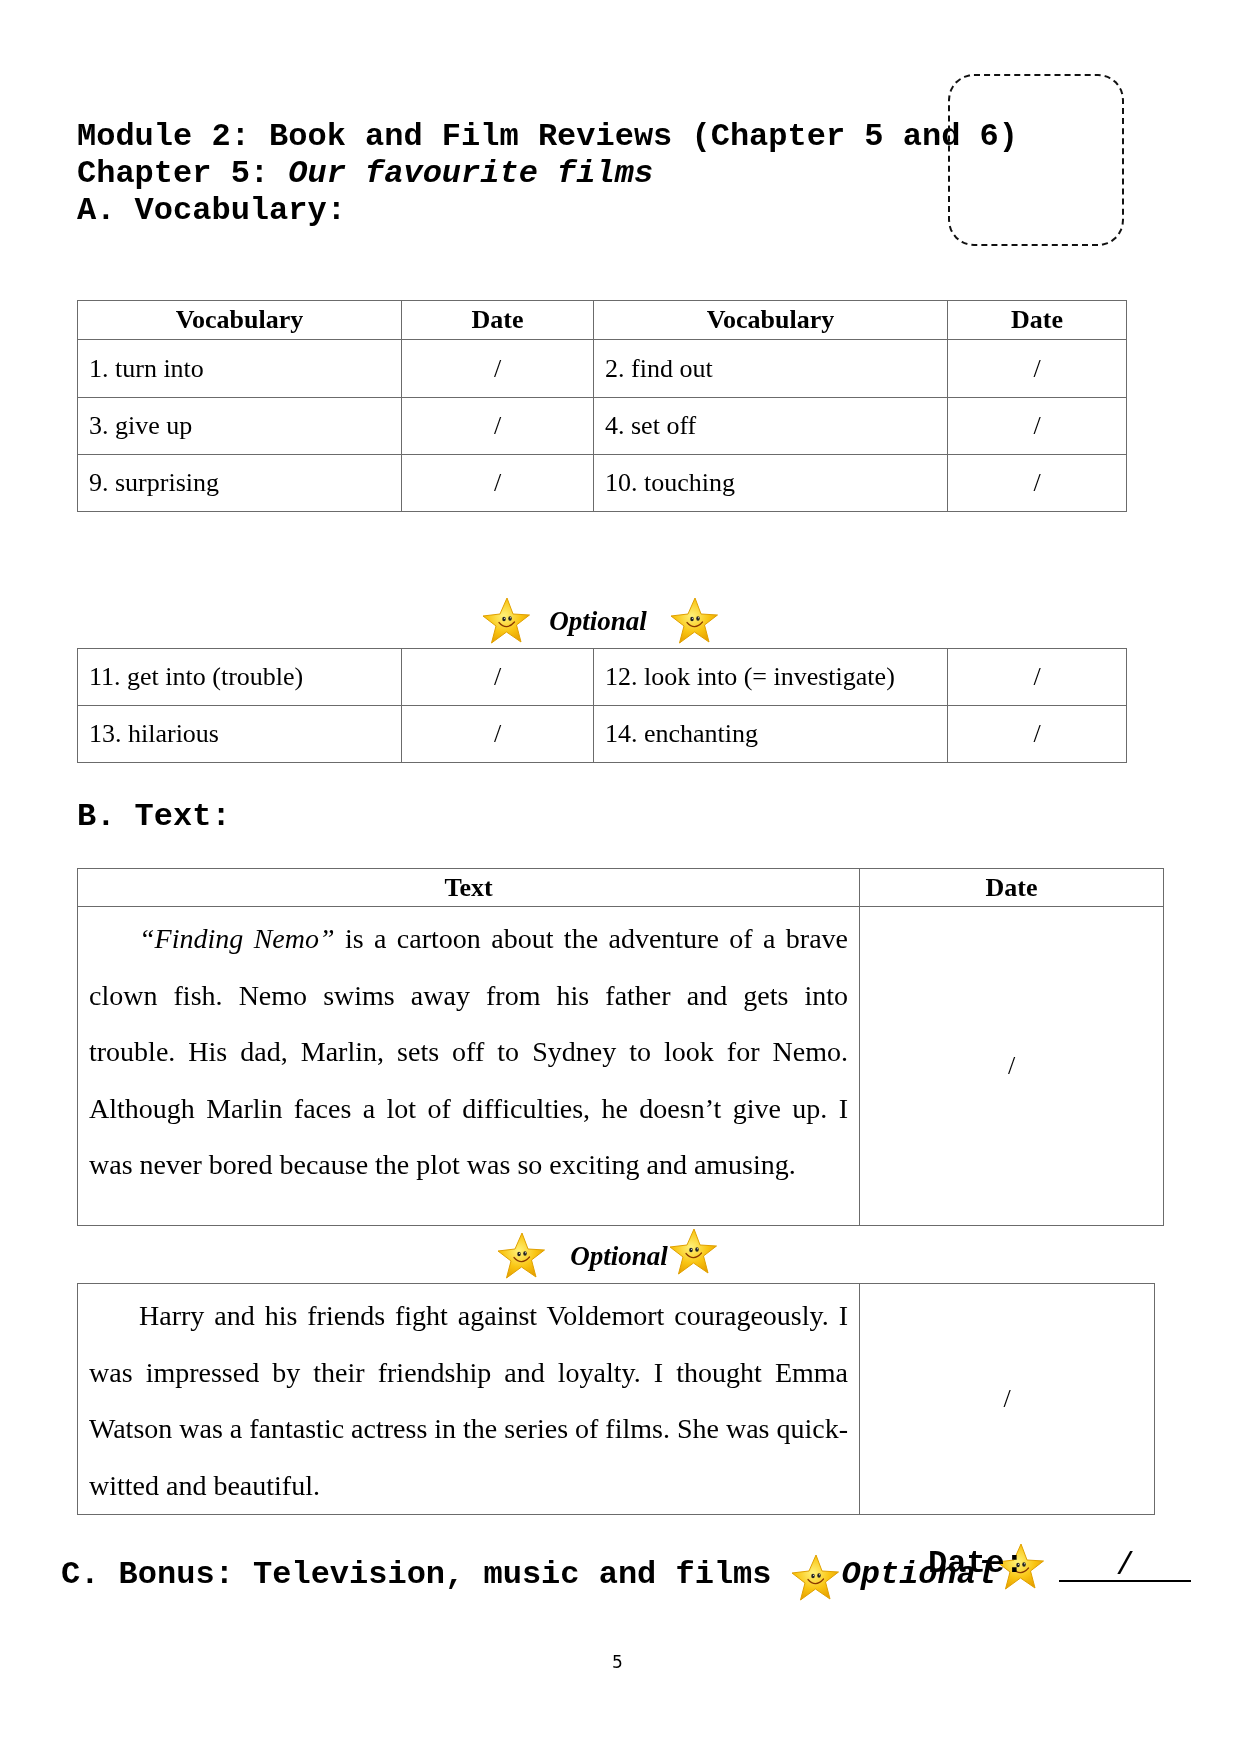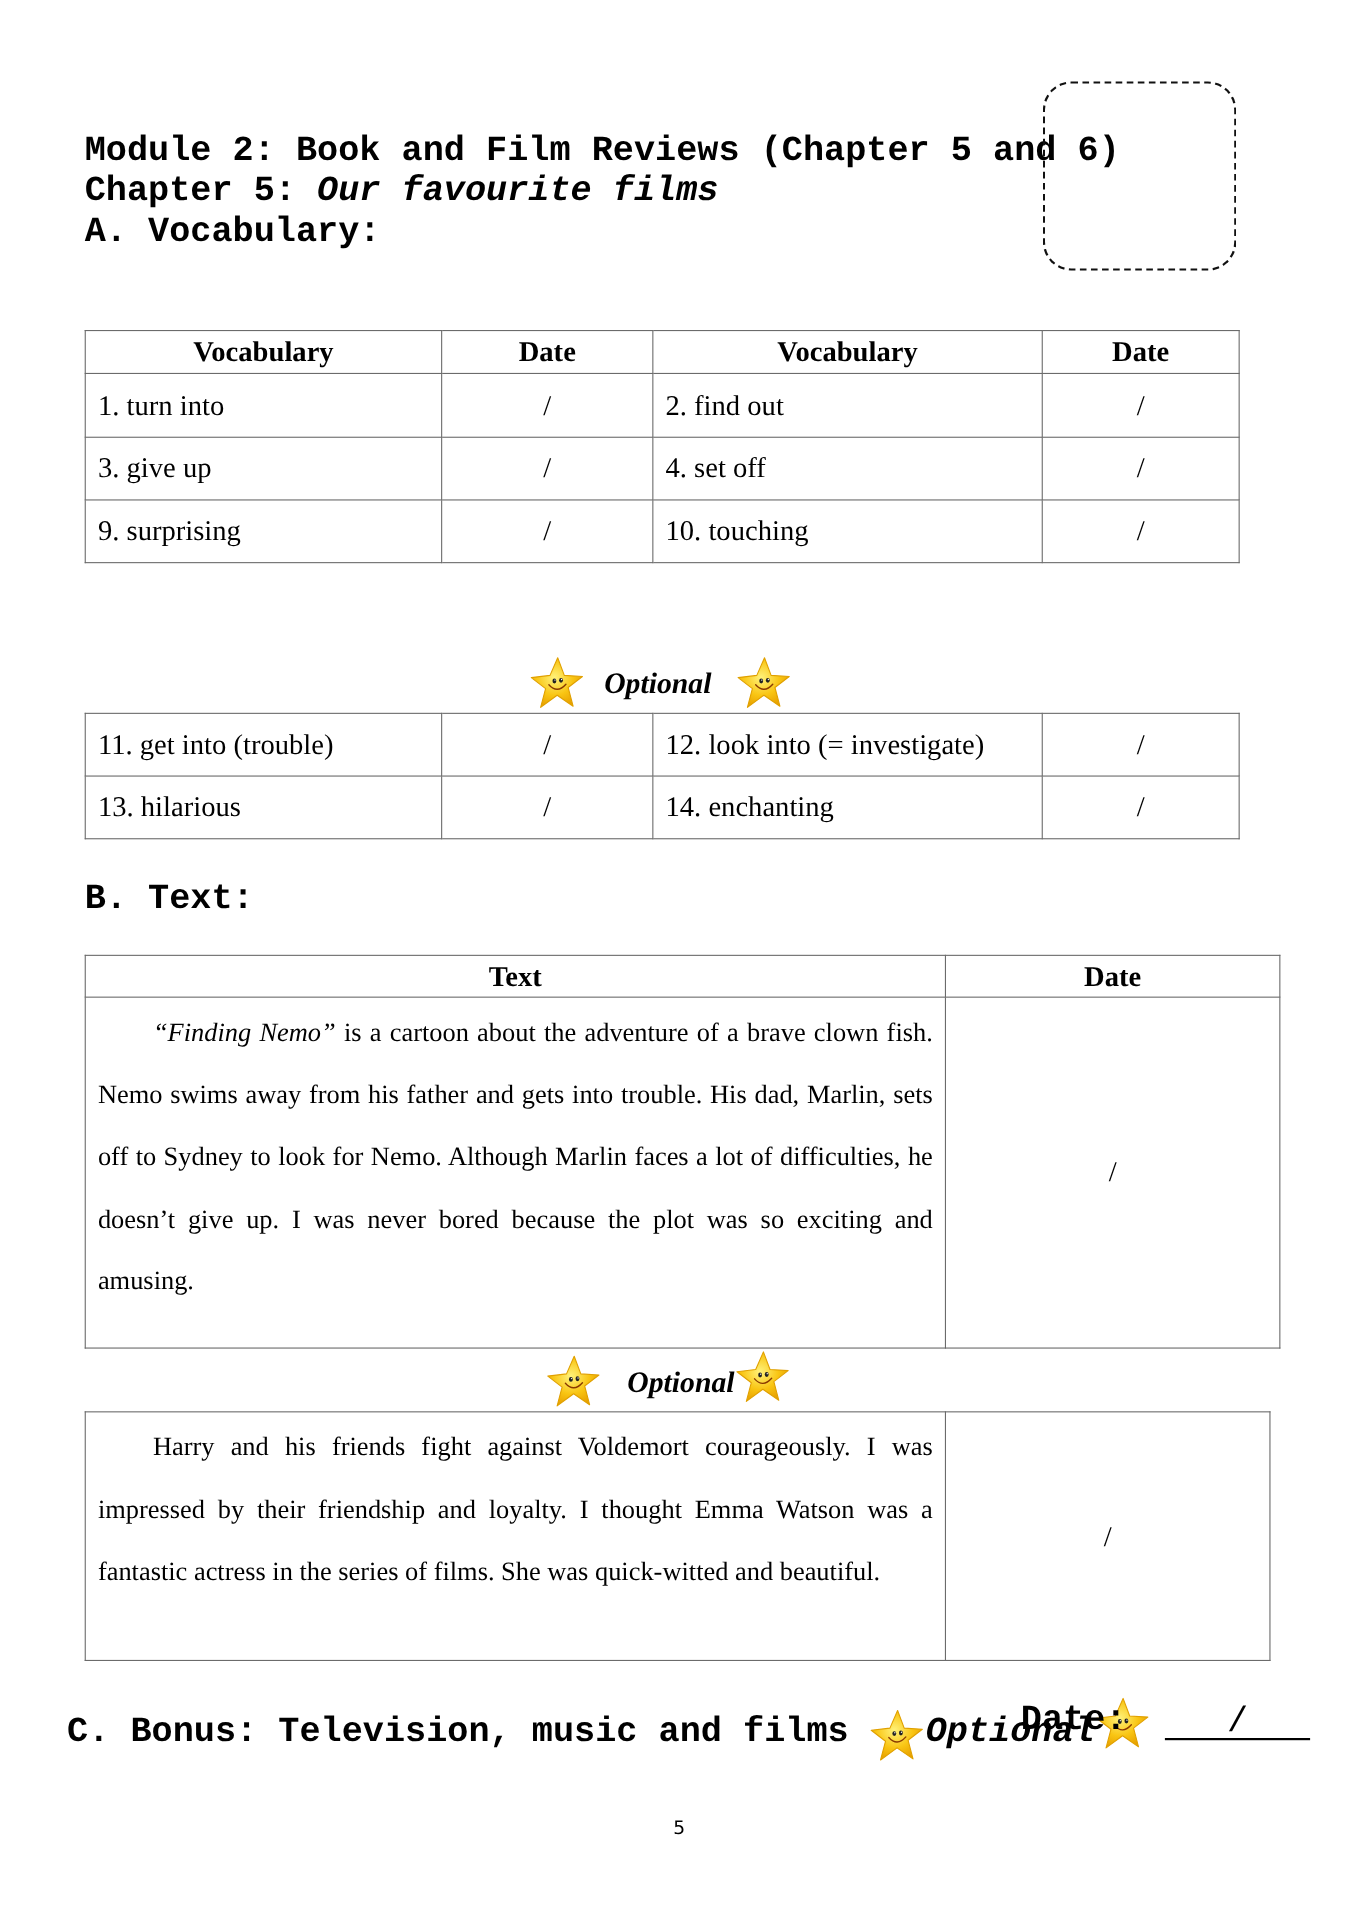--- a/index.html
+++ b/index.html
@@ -23,21 +23,21 @@
     vertical-align: middle; white-space: nowrap;
   }
   table.grid th { font-weight: bold; text-align: center; }
   table.grid td.date { text-align: center; }
   .optional-row {
     display: flex; align-items: center; justify-content: center; gap: 0;
     font-style: italic; font-weight: bold; font-size: 27px;
   }
   .star { width: 50px; height: 50px; display: inline-block; }
   .text-cell {
-    font-size: 24px; line-height: 56.5px; text-align: justify; white-space: normal !important;
+    font-size: 28px; line-height: 56.5px; text-align: justify; white-space: normal !important;
     padding: 4px 11px 0 11px !important; vertical-align: top !important;
   }
   .indent { display: inline-block; width: 50px; }
   .pagenum { font-family: "DejaVu Sans", sans-serif; font-size: 17px; }
   .date-line { display: inline-block; border-bottom: 2.5px solid #000; width: 132px; text-align: center; line-height: 28px; font-weight: normal; }
 </style>
 </head>
 <body>
 
 <svg width="0" height="0" style="position:absolute">

